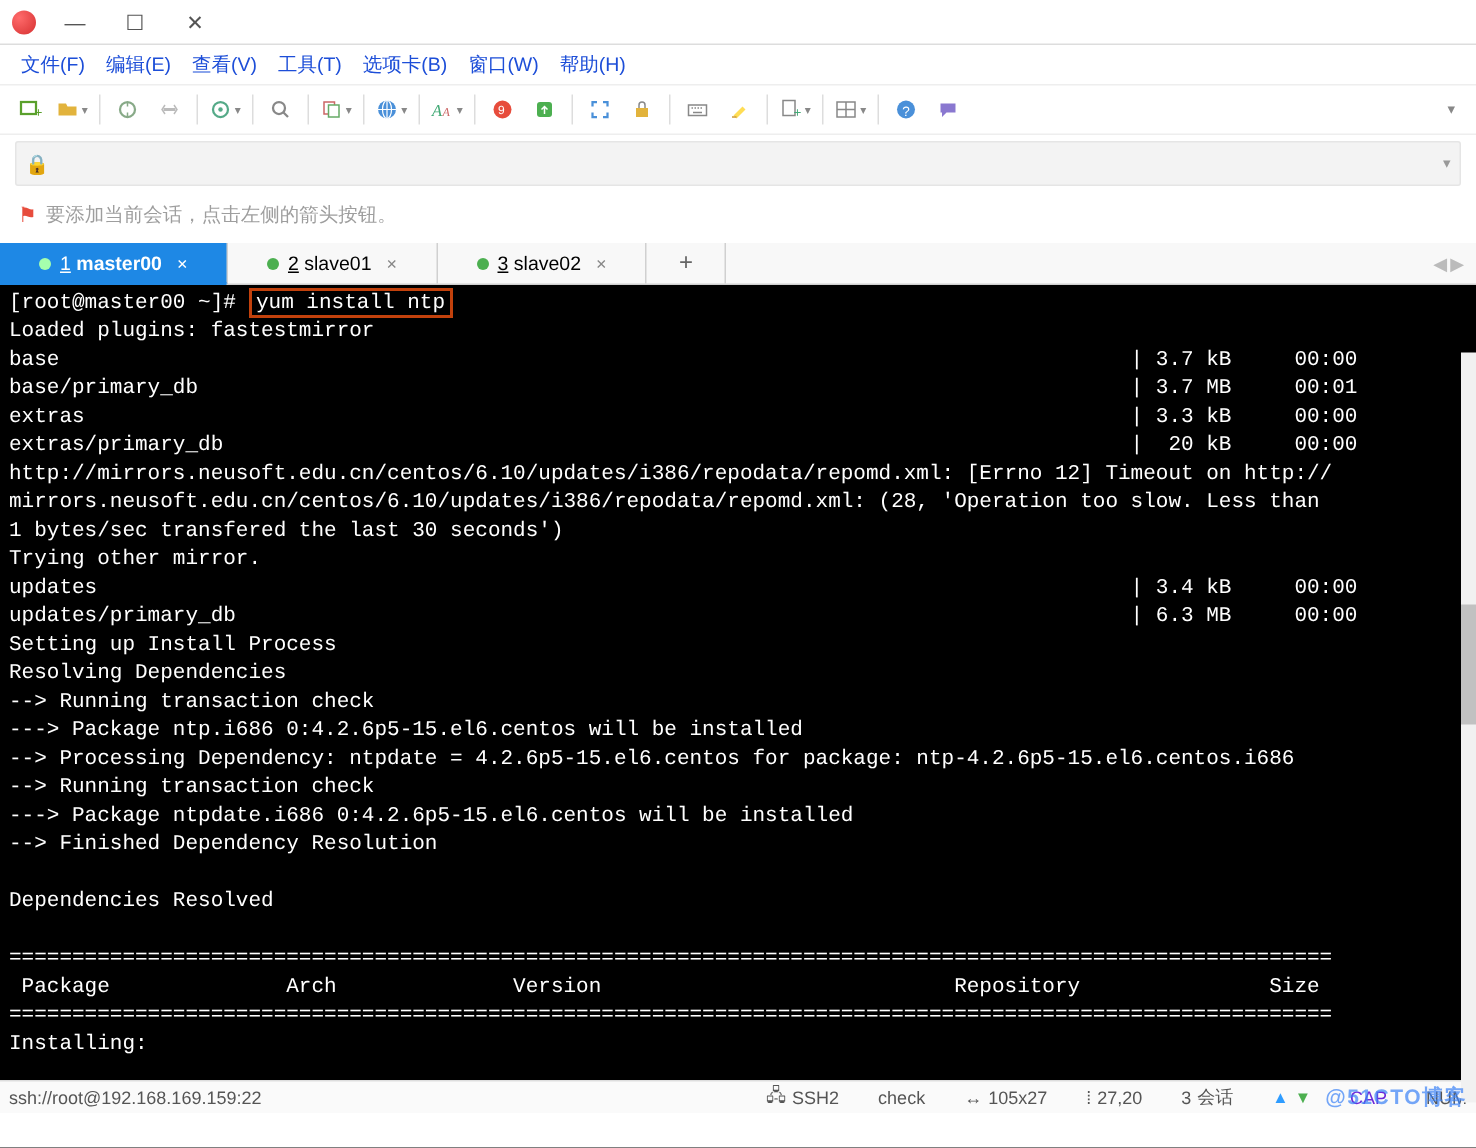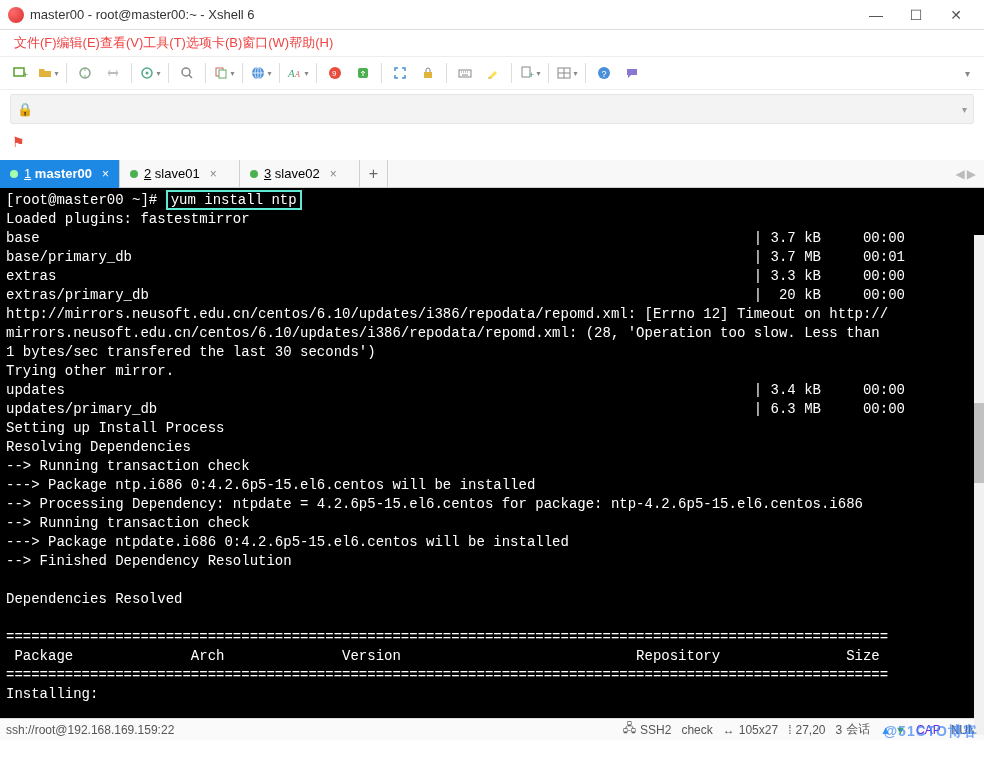--- a/index.html
+++ b/index.html
@@ -3,71 +3,70 @@
   <meta charset="utf-8">
   <style>
     * { margin: 0; padding: 0; box-sizing: border-box; }
     body { font-family: "Microsoft YaHei", "Segoe UI", Tahoma, sans-serif; font-size: 12px; background: #fff; width: 984px; height: 765px; overflow: hidden; position: relative; }
 
     .titlebar { height: 30px; display: flex; align-items: center; padding: 0 8px; border-bottom: 1px solid #ddd; }
     .titlebar .app-icon { width: 16px; height: 16px; border-radius: 50%; background: radial-gradient(circle at 30% 30%, #ff6b6b, #d63031); margin-right: 6px; }
     .titlebar .title-text { flex: 1; color: #333; font-size: 13px; }
     .titlebar .win-btn { width: 40px; height: 30px; display: flex; align-items: center; justify-content: center; color: #555; font-size: 14px; cursor: pointer; }
 
-    .menubar { height: 26px; display: flex; align-items: center; padding: 0 14px; color: #ef4444; font-size: 13px; }
+    .menubar { height: 26px; display: flex; align-items: center; padding: 0 14px; gap: 14px; color: #1d4ed8; font-size: 13px; }
     .menubar .menu-item { cursor: pointer; }
 
     .toolbar { height: 34px; display: flex; align-items: center; padding: 0 8px; gap: 4px; border-top: 1px solid #eee; border-bottom: 1px solid #eee; }
     .tb-btn { width: 24px; height: 24px; display: flex; align-items: center; justify-content: center; border-radius: 3px; cursor: pointer; position: relative; }
     .tb-sep { width: 1px; height: 20px; background: #ddd; margin: 0 2px; }
     .tb-dd { font-size: 8px; color: #888; margin-left: 1px; }
     .tb-chevron { margin-left: auto; color: #888; font-size: 10px; padding: 0 6px; }
 
     .addressbar { height: 30px; display: flex; align-items: center; margin: 4px 10px; background: #f3f3f3; border: 1px solid #e5e5e5; border-radius: 2px; padding: 0 6px; color: #b0b0b0; font-size: 13px; gap: 6px; }
     .addressbar .lock-icon { color: #c9a96e; }
     .addressbar .addr-dd { margin-left: auto; color: #999; font-size: 10px; }
 
     .hintbar { padding: 6px 12px 10px; color: #9e9e9e; font-size: 13px; display: flex; align-items: center; gap: 6px; }
     .hintbar .flag { color: #e74c3c; font-size: 14px; }
 
     .tabbar { height: 28px; display: flex; align-items: stretch; border-bottom: 1px solid #d0d0d0; background: #f8f8f8; }
-    .tab { display: flex; align-items: center; padding: 0 10px; border-right: 1px solid #d0d0d0; font-size: 13px; gap: 6px; cursor: pointer; min-width: 120px; position: relative; }
+    .tab { display: flex; align-items: center; padding: 0 26px; border-right: 1px solid #d0d0d0; font-size: 13px; gap: 6px; cursor: pointer; min-width: 120px; position: relative; }
     .tab.active { background: #1e88e5; color: #fff; }
     .tab.active::after { content:""; position:absolute; left:0; right:0; bottom:-1px; height:2px; background:#1e88e5;}
     .tab .dot { width: 8px; height: 8px; border-radius: 50%; }
     .tab .dot.green { background: #4caf50; }
     .tab.active .dot.green { background: #a5ffad; }
     .tab .underline { text-decoration: underline; }
     .tab .x { color: #888; font-size: 12px; margin-left: 4px; }
     .tab.active .x { color: #fff; }
     .tab.add { min-width: 28px; width: 28px; justify-content: center; font-size: 16px; color: #666; }
     .tab-nav { margin-left: auto; display: flex; align-items: center; gap: 2px; color: #bbb; font-size: 12px; padding-right: 8px; }
 
     .terminal { background: #000; color: #fff; font-family: Consolas, "Courier New", monospace; font-size: 14px; line-height: 19px; padding: 3px 6px; height: 530px; overflow: hidden; white-space: pre; }
-    .terminal .hl { border: 2px solid #5eead4; padding: 0 3px; }
-
-    .statusbar { height: 22px; display: flex; align-items: center; font-size: 12px; color: #555; border-top: 1px solid #ddd; padding: 0 6px; gap: 10px; background: #fafafa; }
+    .terminal .hl { border: 2px solid #c2410c; padding: 0 3px; }
+
+    .statusbar { height: 22px; display: flex; align-items: center; font-size: 12px; color: #555; border-top: 1px solid #ddd; padding: 0 6px; gap: 26px; background: #fafafa; }
     .statusbar .spacer { flex: 1; }
     .statusbar .seg { display: flex; align-items: center; gap: 4px; }
     .arrow { font-size: 11px; }
     .arrow.up { color: #2e9cff; }
     .arrow.dn { color: #4caf50; }
     .watermark { position: absolute; right: 6px; bottom: 24px; color: #3b82f6; font-size: 14px; font-weight: bold; opacity: .7; letter-spacing: 1px;}
 
     
     svg { width: 16px; height: 16px; }
     .scroll-track { position:absolute; right:0; top:235px; width:10px; height:500px; background:#f1f1f1;}
     .scroll-thumb { position:absolute; top:168px; width:10px; height:80px; background:#c1c1c1;}
   </style>
 </head>
 <body>
 
 <div class="titlebar">
   <div class="app-icon"></div>
-  <div class="title-text">master00 - root@master00:~ - Xshell 6</div>
   <div class="win-btn">—</div>
   <div class="win-btn">☐</div>
   <div class="win-btn">✕</div>
 </div>
 
 <div class="menubar">
   <span class="menu-item">文件(F)</span>
   <span class="menu-item">编辑(E)</span>
   <span class="menu-item">查看(V)</span>
   <span class="menu-item">工具(T)</span>
@@ -211,20 +210,21 @@
   <div class="tb-chevron">▾</div>
 </div>
 
 <div class="addressbar">
   <span class="lock-icon">🔒</span>
   <span class="addr-dd">▾</span>
 </div>
 
 <div class="hintbar">
   <span class="flag">⚑</span>
+  <span>要添加当前会话，点击左侧的箭头按钮。</span>
 </div>
 
 <div class="tabbar">
   <div class="tab active">
     <span class="dot green"></span>
     <span><span class="underline">1</span> <b>master00</b></span>
     <span class="x">×</span>
   </div>
   <div class="tab">
     <span class="dot green"></span>

